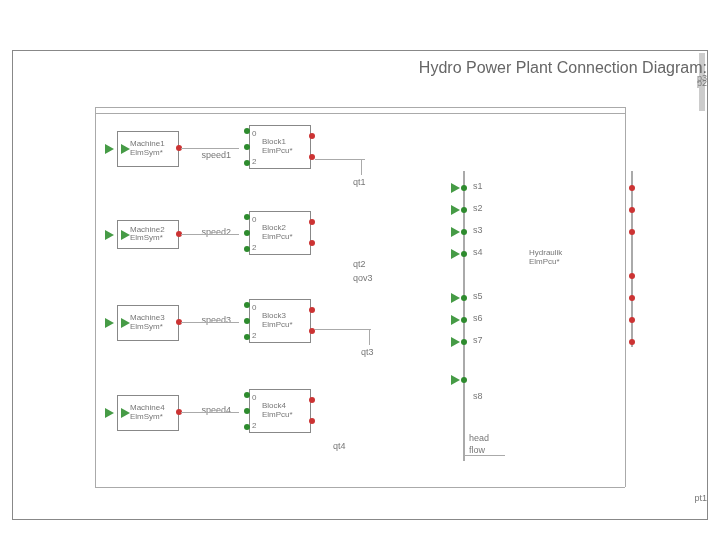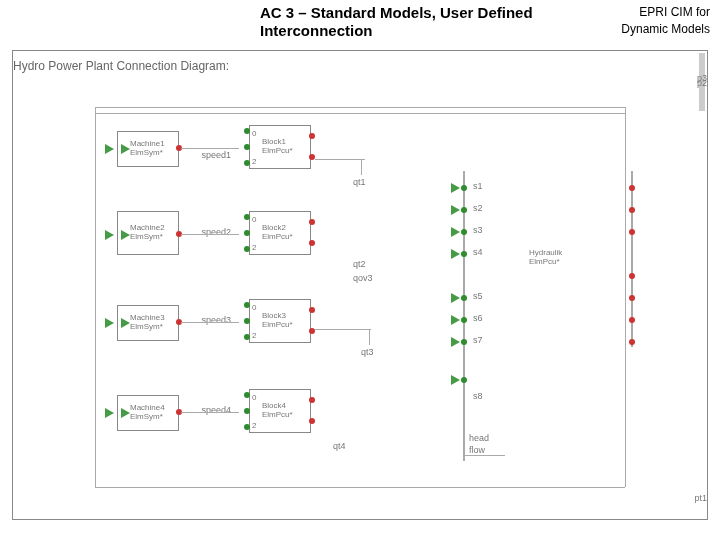--- a/index.html
+++ b/index.html
@@ -3,21 +3,21 @@
 <meta charset="utf-8">
 <style>
   html,body{margin:0;padding:0;width:720px;height:540px;font-family:Arial,Helvetica,sans-serif;background:#fff;color:#000}
   .page{position:relative;width:720px;height:540px}
   .title-row{position:absolute;left:260px;top:4px;width:450px}
   .title-main{font-size:15px;font-weight:bold;display:inline}
   .title-epri{font-size:12px;position:absolute;right:0;top:1px}
   .title-sub{font-size:12px;position:absolute;right:0;top:18px}
   .frame{position:absolute;left:12px;top:50px;width:694px;height:468px;border:1px solid #888}
   .vbar{position:absolute;right:2px;top:2px;width:6px;height:58px;background:#ccc}
-  .diagram-title{position:absolute;left:0;top:8px;width:100%;text-align:left;font-size:12px;color:#666}
+  .diagram-title{position:absolute;left:0;top:8px;width:100%;text-align:right;font-size:16px;color:#666}
   .small{font-size:9px;color:#777;position:absolute;text-align:right}
   .box{position:absolute;border:1px solid #888;background:#fff;box-sizing:border-box}
   .box .in1{position:absolute;left:2px;top:3px;font-size:8px;color:#777}
   .box .in2{position:absolute;left:2px;bottom:2px;font-size:8px;color:#777}
   .box .lbls{position:absolute;left:12px;right:2px;top:50%;transform:translateY(-50%);font-size:8px;color:#777;line-height:1.1}
   .tri{position:absolute;width:0;height:0;border-top:5px solid transparent;border-bottom:5px solid transparent;border-left:9px solid #469b46}
   .dot{position:absolute;width:6px;height:6px;border-radius:50%}
   .g{background:#2e8b2e}
   .r{background:#c33}
   .hline{position:absolute;height:1px;background:#aaa}
@@ -26,26 +26,20 @@
   .bigV{position:absolute;width:1px;background:#aaa}
   .bus{position:absolute;width:2px;background:#aaa}
   .busdotG{position:absolute;width:6px;height:6px;border-radius:50%;background:#2e8b2e}
   .busdotR{position:absolute;width:6px;height:6px;border-radius:50%;background:#c33}
   .hydra{position:absolute;font-size:8px;color:#777;line-height:1.1}
 </style>
 </head>
 <body>
 <div class="page">
 
-<div class="title-row">
-  <span class="title-main">AC 3 – Standard Models, User Defined</span>
-  <span class="title-epri">EPRI CIM for</span>
-  <div style="position:absolute;left:0;top:18px;font-size:15px;font-weight:bold">Interconnection</div>
-  <span class="title-sub">Dynamic Models</span>
-</div>
 
 <div class="frame">
   <div class="vbar"></div>
   <div class="diagram-title">Hydro Power Plant Connection Diagram:</div>
   <div class="small" style="left:0;width:100%;top:22px">p3</div>
   <div class="small" style="left:0;width:100%;top:27px">p2</div>
 
   <div class="bigH" style="left:82px;top:56px;width:530px"></div>
   <div class="bigH" style="left:82px;top:62px;width:530px"></div>
   <div class="bigV" style="left:82px;top:56px;height:380px"></div>
@@ -59,21 +53,21 @@
 
   <div class="box" style="left:104px;top:80px;width:62px;height:36px">
     <div class="lbls"><span>Machine1</span><br><span>ElmSym*</span></div>
   </div>
   <div class="tri" style="left:92px;top:93px"></div>
   <div class="tri" style="left:108px;top:93px"></div>
   <div class="dot r" style="left:163px;top:94px"></div>
   <div class="small" style="left:178px;top:99px;width:40px">speed1</div>
   <div class="hline" style="left:168px;top:97px;width:58px"></div>
 
-  <div class="box" style="left:104px;top:160px;width:62px;height:44px">
+  <div class="box" style="left:104px;top:169px;width:62px;height:29px">
     <div class="lbls"><span>Machine2</span><br><span>ElmSym*</span></div>
   </div>
   <div class="tri" style="left:92px;top:179px"></div>
   <div class="tri" style="left:108px;top:179px"></div>
   <div class="dot r" style="left:163px;top:180px"></div>
   <div class="small" style="left:178px;top:176px;width:40px">speed2</div>
   <div class="hline" style="left:168px;top:183px;width:58px"></div>
 
   <div class="box" style="left:104px;top:254px;width:62px;height:36px">
     <div class="lbls"><span>Machine3</span><br><span>ElmSym*</span></div>

